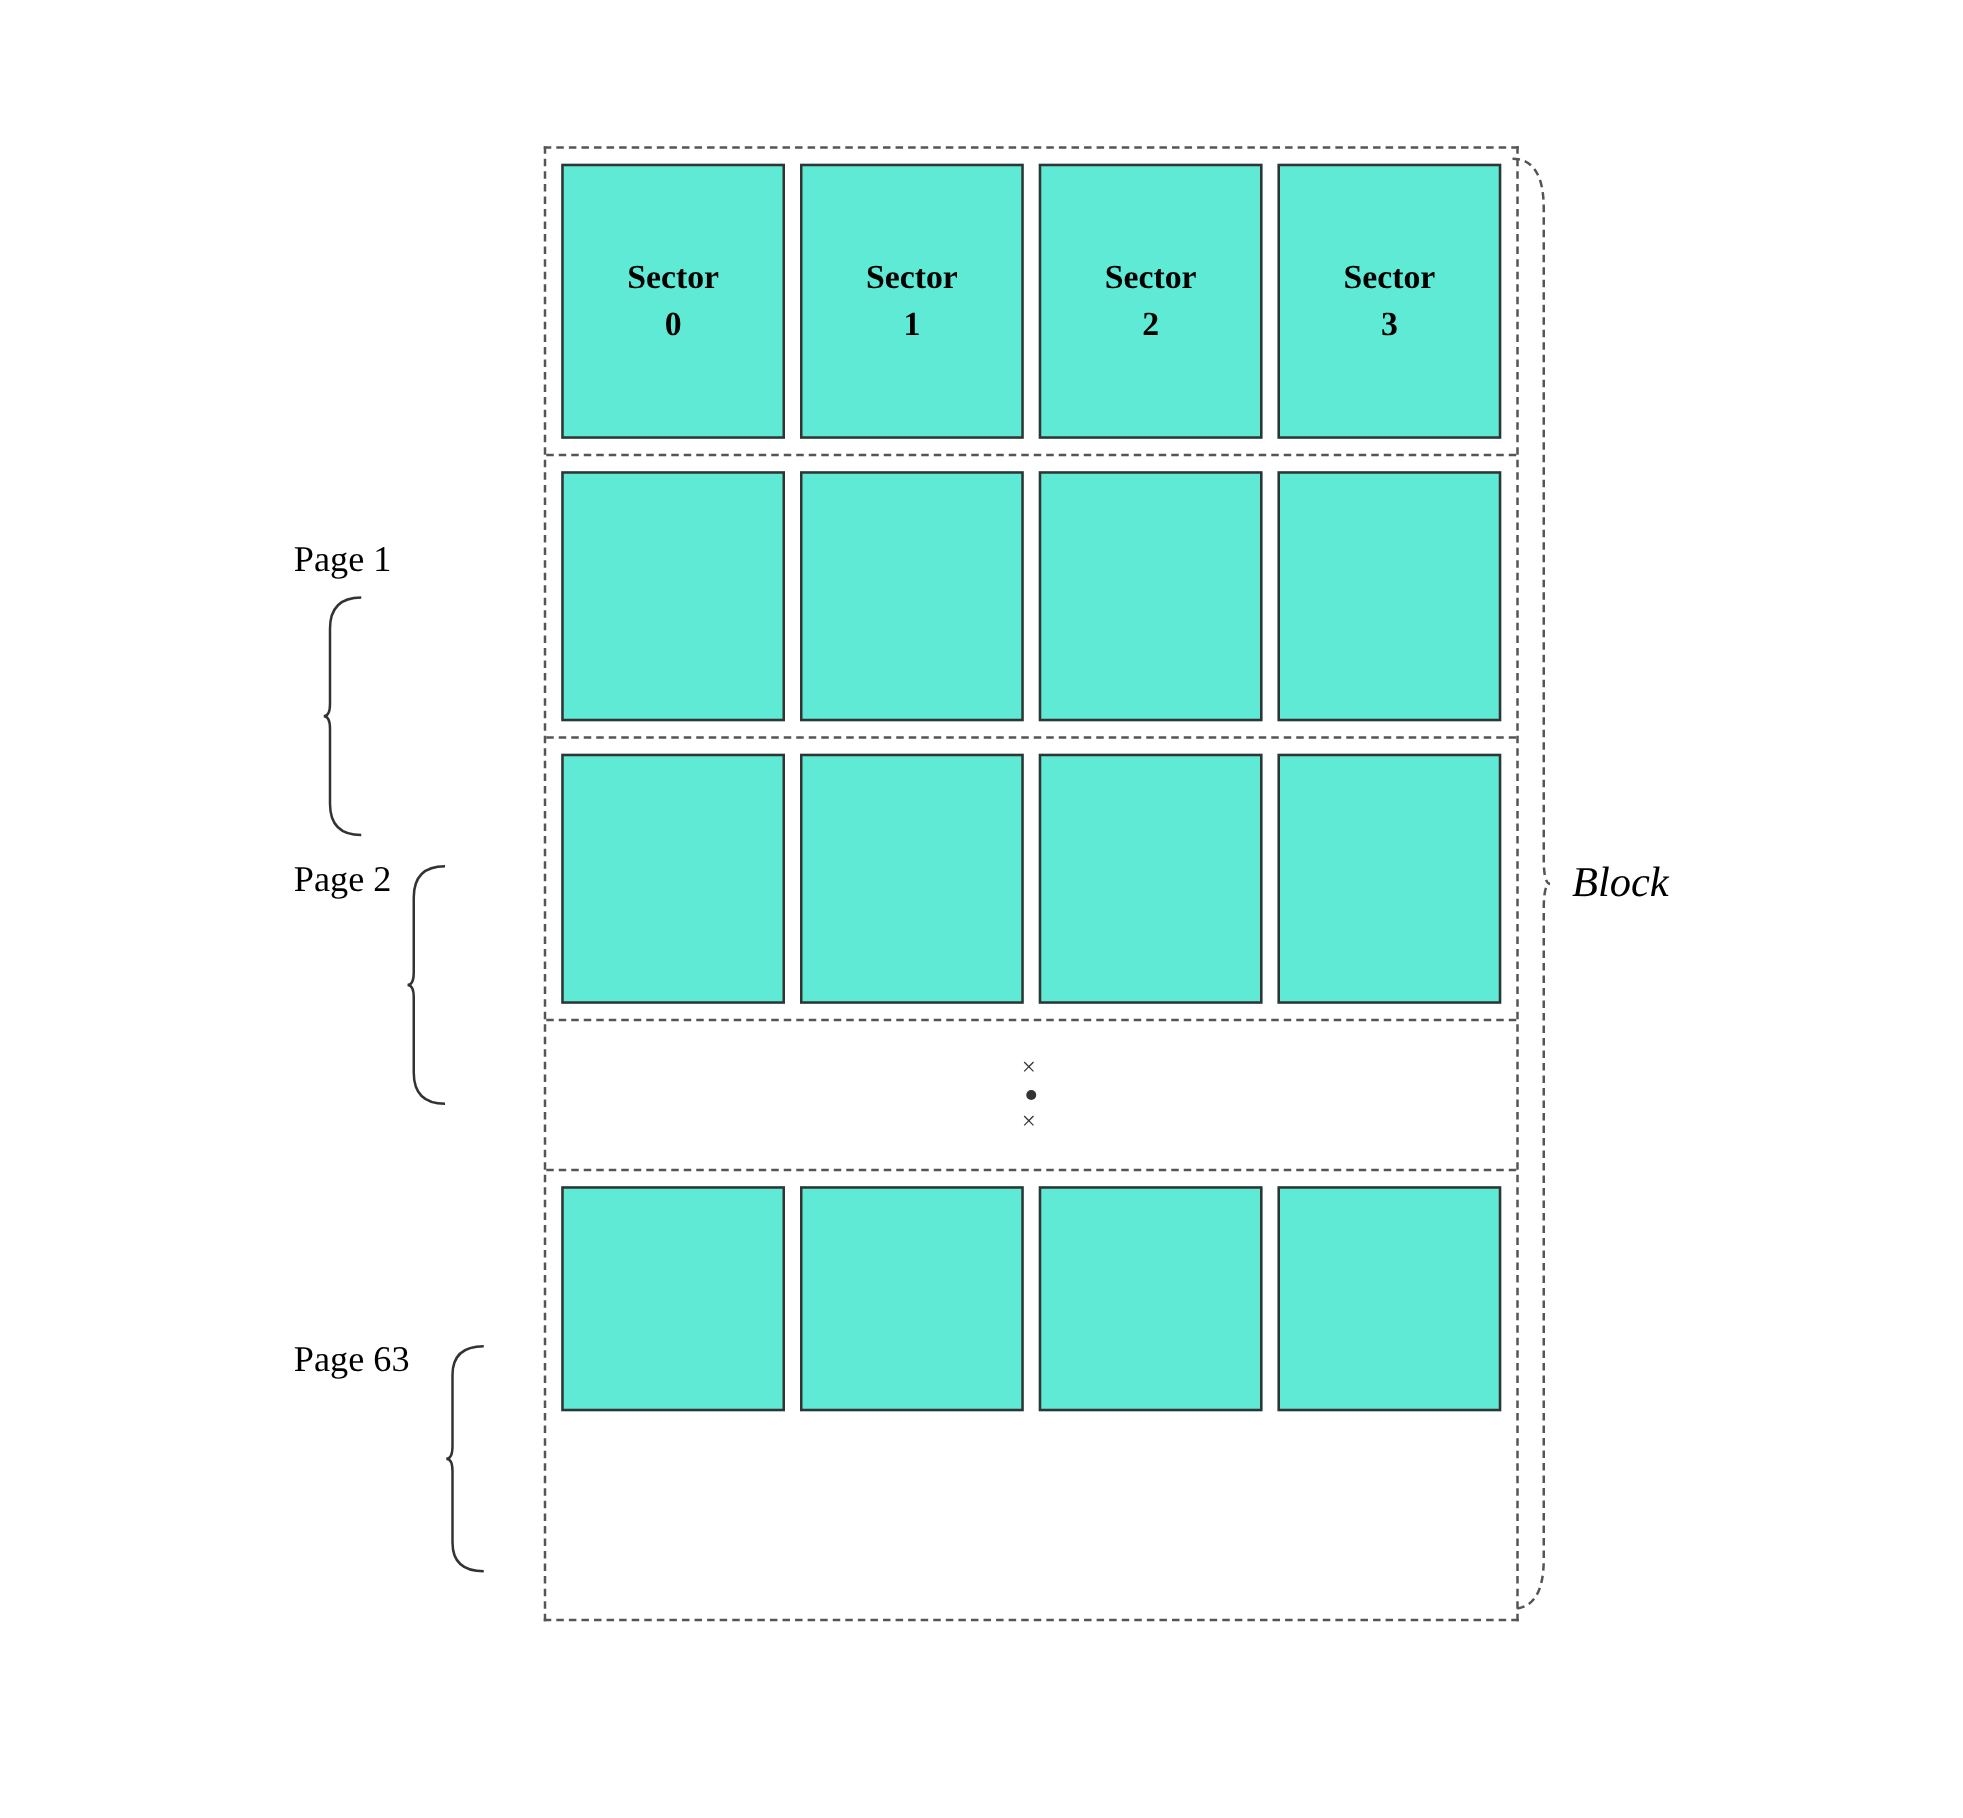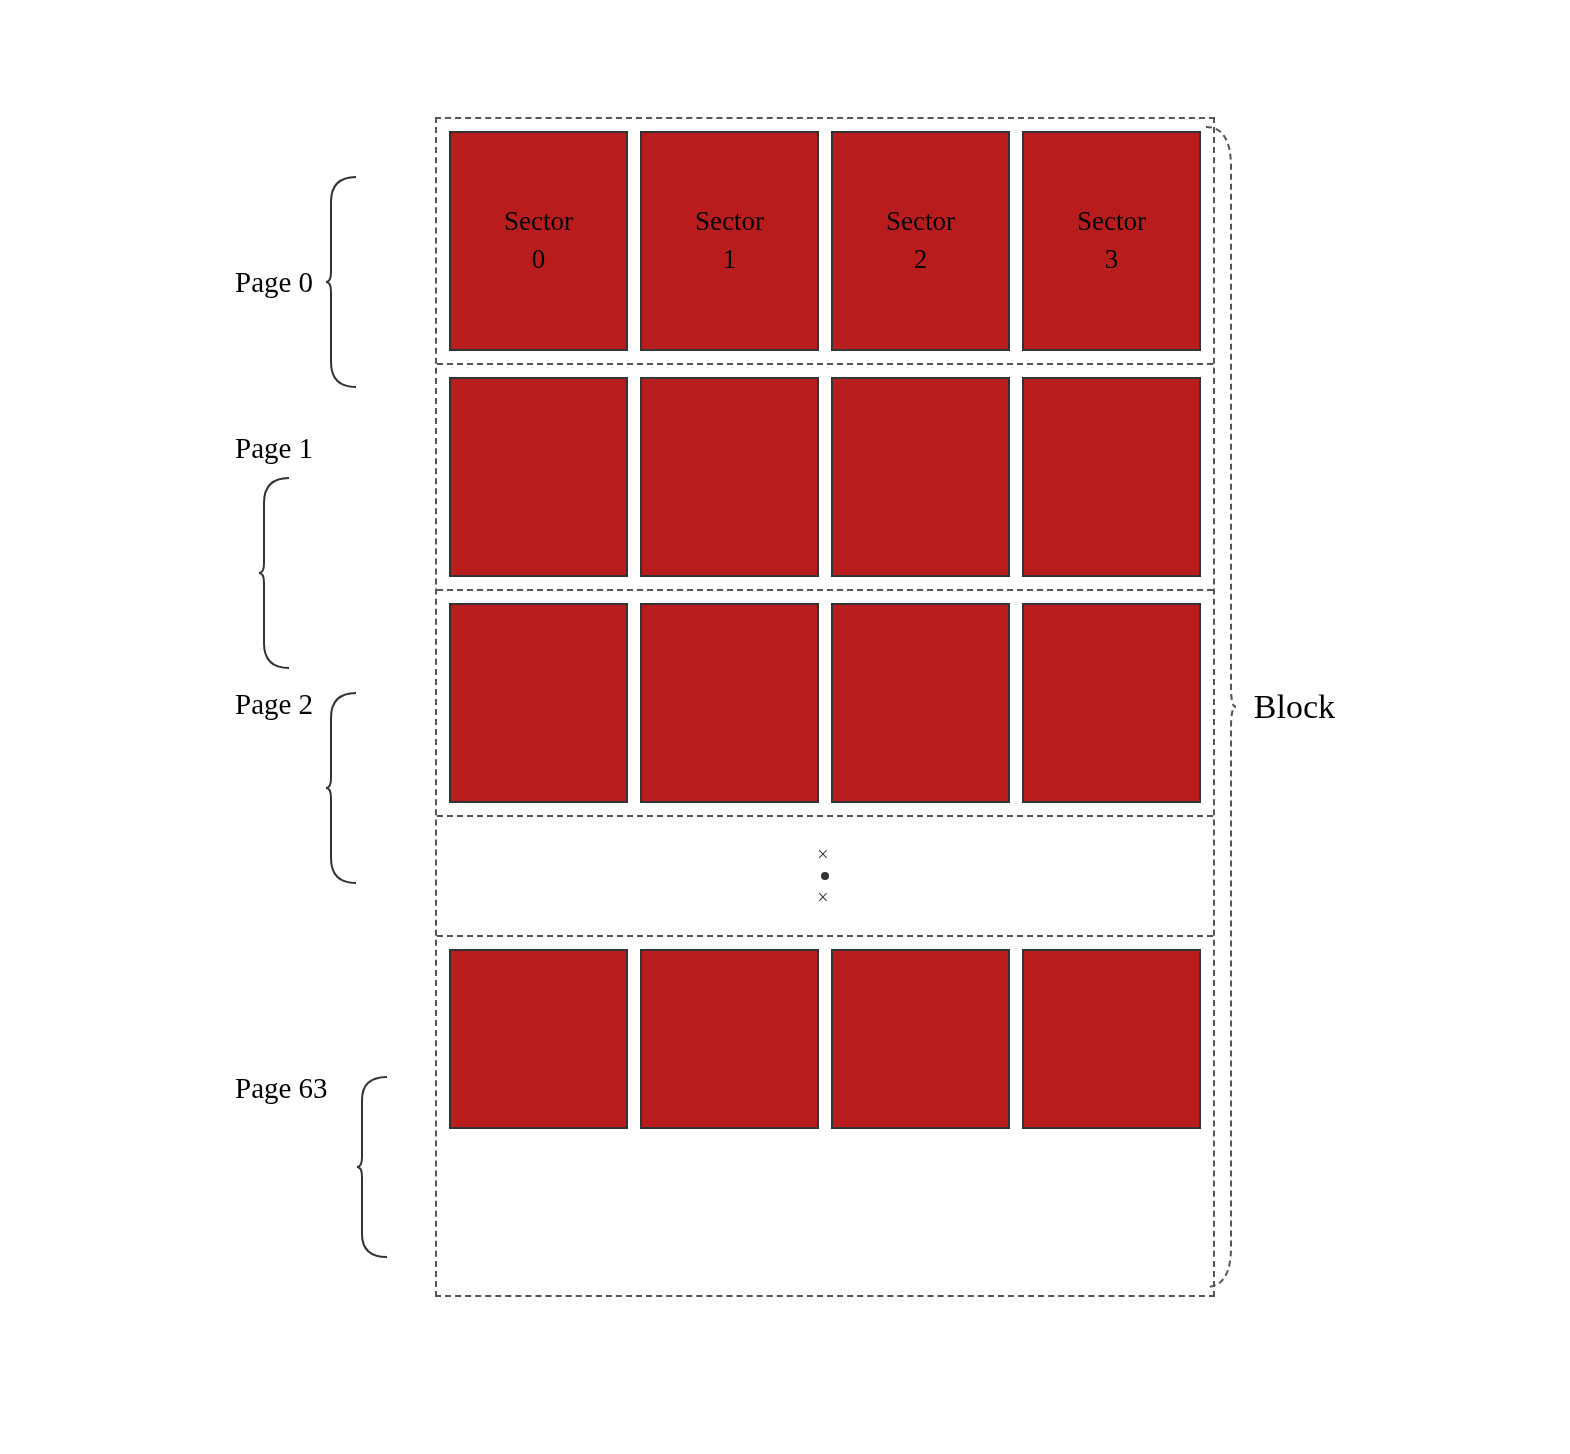--- a/index.html
+++ b/index.html
@@ -48,27 +48,28 @@
     }
 
     .page-row:last-child {
       border-bottom: none;
     }
 
     
     .sector-cell {
       flex: 1;
       border: 2px solid #333;
-      background: #b91c1c;
+      background: #5eead4;
       display: flex;
       align-items: center;
       justify-content: center;
       font-size: 26px;
       text-align: center;
       line-height: 1.3;
+      font-weight: bold;
     }
 
     .row-page0 .sector-cell {
       height: 220px;
     }
 
     .row-page1 .sector-cell {
       height: 200px;
     }
 
@@ -164,26 +165,20 @@
 
     <div class="page-row row-page63">
       <div class="sector-cell"></div>
       <div class="sector-cell"></div>
       <div class="sector-cell"></div>
       <div class="sector-cell"></div>
     </div>
 
   </div>
 
-  <div style="position:absolute; left:0; top:105px; display:flex; align-items:center; gap:8px;">
-    <span style="font-size:29px;">Page 0</span>
-    <svg width="40" height="220" viewBox="0 0 40 220">
-      <path d="M35,5 Q10,5 10,30 L10,100 Q10,110 5,110 Q10,110 10,120 L10,190 Q10,215 35,215" fill="none" stroke="#333" stroke-width="2"></path>
-    </svg>
-  </div>
 
   <div style="position:absolute; left:0; top:365px; display:flex; align-items:center; gap:8px;flex-direction:column;">
     <span style="font-size:29px;">Page 1</span>
     <svg width="40" height="200" viewBox="0 0 40 200">
       <path d="M35,5 Q10,5 10,30 L10,90 Q10,100 5,100 Q10,100 10,110 L10,170 Q10,195 35,195" fill="none" stroke="#333" stroke-width="2"></path>
     </svg>
   </div>
 
   <div style="position:absolute; left:0; top:621px; display:flex; align-items:flex-start; gap:8px;">
     <span style="font-size:29px;">Page 2</span>
@@ -196,16 +191,16 @@
     <span style="font-size:29px;">Page 63</span>
     <svg width="40" height="190" viewBox="0 0 40 190">
       <path d="M35,5 Q10,5 10,28 L10,85 Q10,95 5,95 Q10,95 10,105 L10,162 Q10,185 35,185" fill="none" stroke="#333" stroke-width="2"></path>
     </svg>
   </div>
 
   <div style="position:absolute; right:0; top:50px; height:1180px; display:flex; align-items:center;">
     <svg width="50" height="1180" viewBox="0 0 50 1180">
       <path d="M10,10 Q35,10 35,50 L35,570 Q35,590 40,590 Q35,590 35,610 L35,1130 Q35,1170 10,1170" fill="none" stroke="#555" stroke-width="2" stroke-dasharray="6,4"></path>
     </svg>
-    <span style="font-size:34px; margin-left:8px;">Block</span>
+    <span style="font-size:34px; margin-left:8px;font-style:italic;">Block</span>
   </div>
 
 </div>
 
 </body></html>

